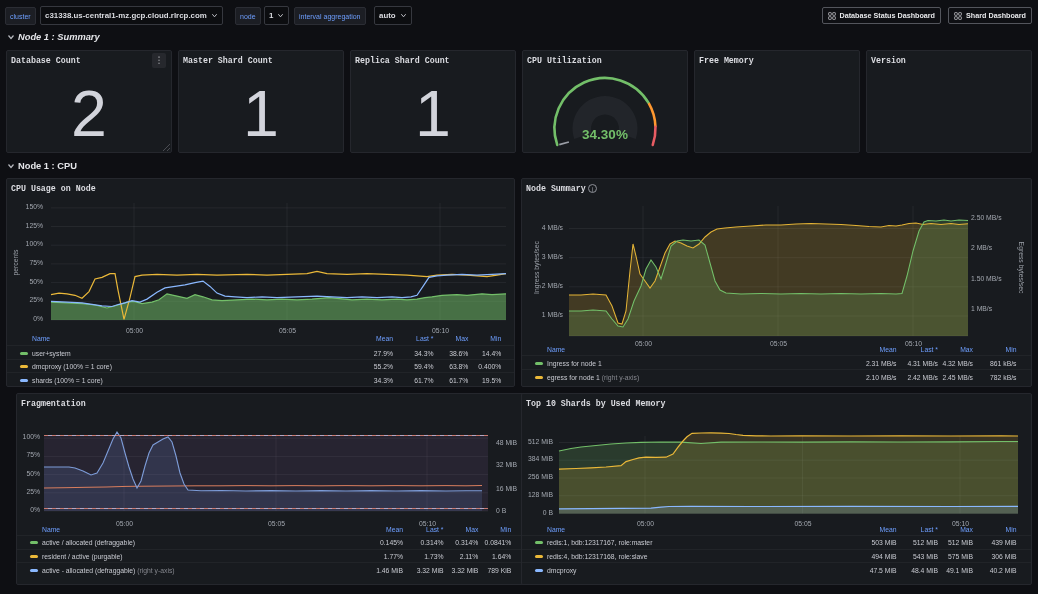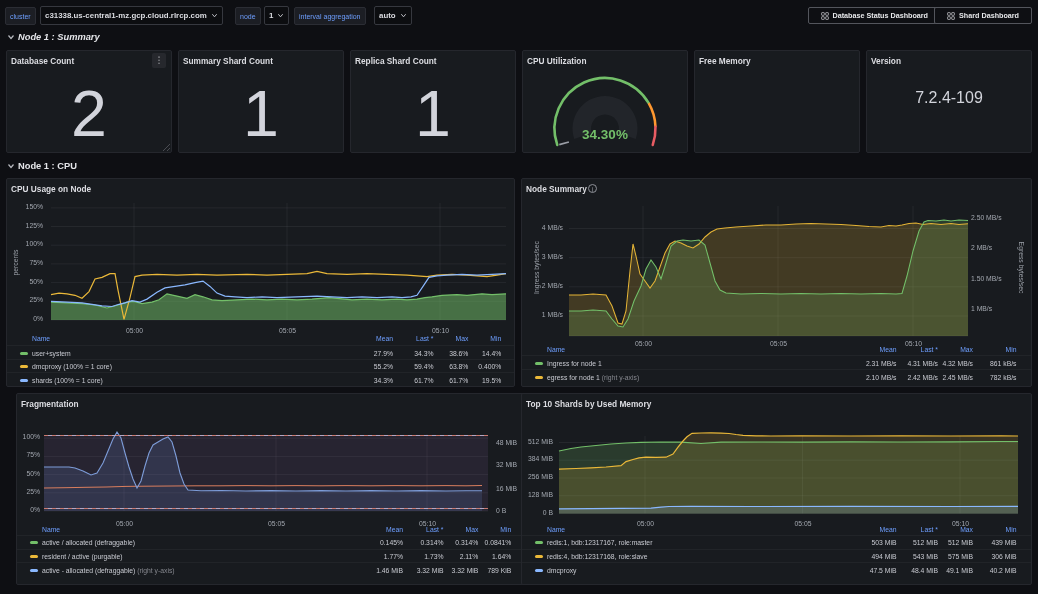--- a/index.html
+++ b/index.html
@@ -1,21 +1,21 @@
 <!DOCTYPE html>
 <html><head><meta charset="utf-8"><style>
 * { margin:0; padding:0; box-sizing:border-box; }
 html,body { width:1038px; height:594px; background:#0e0f13; overflow:hidden;
   font-family:"Liberation Sans", sans-serif; }
 .abs { position:absolute; }
 .panel { position:absolute; background:#181b1f; border:1px solid #25272d; border-radius:2px; overflow:hidden; }
-.ptitle { position:absolute; top:5px; left:4px; font-size:8.3px; font-weight:700; color:#dcdde2; white-space:nowrap; }
+.ptitle { position:absolute; top:5px; left:4px; font-size:8.3px; font-weight:700; color:#dcdde2; white-space:nowrap;font-family:Liberation Mono, monospace; }
 .chip { position:absolute; height:18px; background:#1c1e24; border:1px solid #2b2d34; border-radius:2px; color:#6e9fff; font-size:7px; font-weight:500; display:flex; align-items:center; padding:0 4px; white-space:nowrap; }
 .dd { position:absolute; height:19px; background:#0c0d10; border:1px solid #36383f; border-radius:2px; color:#dadbe0; font-size:7.9px; font-weight:700; display:flex; align-items:center; padding:0 4px; white-space:nowrap; }
-.btn { position:absolute; height:17px; background:#0e0f13; border:1px solid #53555c; border-radius:2px; color:#e6e7ea; font-size:7.2px; font-weight:700; display:flex; align-items:center; gap:4px; padding:0 12px; white-space:nowrap; }
+.btn { position:absolute; height:17px; background:#0e0f13; border:1px solid #53555c; border-radius:2px; color:#e6e7ea; font-size:7.2px; font-weight:700; display:flex; align-items:center; gap:4px; padding:0 5px; white-space:nowrap; }
 .rowtitle { position:absolute; color:#e4e5e9; font-size:9.3px; font-weight:700; white-space:nowrap; display:flex; align-items:center; }
 .bigstat { position:absolute; width:100%; text-align:center; color:#d2d4db; font-weight:400; line-height:1; }
 .lrow,.lhead { position:absolute; left:0; width:100%; height:13.6px; }
 .lrow { border-top:1px solid rgba(210,212,222,0.05); }
 .sw { position:absolute; top:5.6px; width:8px; height:3px; border-radius:1.5px; }
 .lname,.lval { position:absolute; top:3.5px; font-size:6.8px; color:#c8cad1; white-space:nowrap; }
 .dim { color:#85878e; }
 .tick { position:absolute; font-size:6.8px; color:#a3a8b0; white-space:nowrap; }
 .tickr { text-align:right; }
 .axlab { position:absolute; font-size:6.8px; color:#9ba0a8; white-space:nowrap; transform:rotate(-90deg); transform-origin:center; }
@@ -58,21 +58,21 @@
 
 <div class="panel" style="left:6px;top:50px;width:166px;height:103px;">
   <div class="ptitle">Database Count</div>
   <div class="abs" style="right:5px;top:2px;width:14px;height:15px;background:rgba(204,204,220,0.08);border-radius:2px;color:#c7c9ce;font-size:9px;text-align:center;line-height:15px;">⋮</div>
   <div class="bigstat" style="top:31.2px;font-size:64.5px;">2</div>
   <svg class="csvg" width="166" height="103">
       <path d="M 156 100 L 163 93 M 160 100 L 163 97" stroke="#4a4c52" stroke-width="1"></path>
     </svg>
 </div>
 <div class="panel" style="left:178px;top:50px;width:166px;height:103px;">
-  <div class="ptitle">Summary Shard Count</div>
+  <div class="ptitle">Master Shard Count</div>
   <div class="bigstat" style="top:31.2px;font-size:64.5px;">1</div>
 </div>
 <div class="panel" style="left:350px;top:50px;width:166px;height:103px;">
   <div class="ptitle">Replica Shard Count</div>
   <div class="bigstat" style="top:31.2px;font-size:64.5px;">1</div>
 </div>
 
 <div class="panel" style="left:522px;top:50px;width:166px;height:103px;">
   <div class="ptitle">CPU Utilization</div>
   <svg class="csvg" width="166" height="103">
@@ -83,21 +83,20 @@
     <line x1="36.3" y1="93.7" x2="45.9" y2="91.0" stroke="#9a9ea6" stroke-width="1.8"></line>
     <text x="82.0" y="88.2" text-anchor="middle" font-size="13.5" font-weight="700" fill="#73bf69">34.30%</text>
   </svg>
 </div>
 
 <div class="panel" style="left:694px;top:50px;width:166px;height:103px;padding-left:36px;">
   <div class="ptitle">Free Memory</div>
 </div>
 <div class="panel" style="left:866px;top:50px;width:166px;height:103px;">
   <div class="ptitle">Version</div>
-  <div class="bigstat" style="top:38.8px;font-size:16px;">7.2.4-109</div>
 </div>
 
 <div class="panel" style="left:6px;top:178px;width:509px;height:209px;">
   <div class="ptitle">CPU Usage on Node</div>
   <svg class="csvg" width="509" height="209">
     <g stroke="rgba(208,212,224,0.07)" stroke-width="1">
       <line x1="44" x2="499" y1="141.0" y2="141.0"></line>
         <line x1="44" x2="499" y1="122.3" y2="122.3"></line>
         <line x1="44" x2="499" y1="103.6" y2="103.6"></line>
         <line x1="44" x2="499" y1="84.9" y2="84.9"></line>

